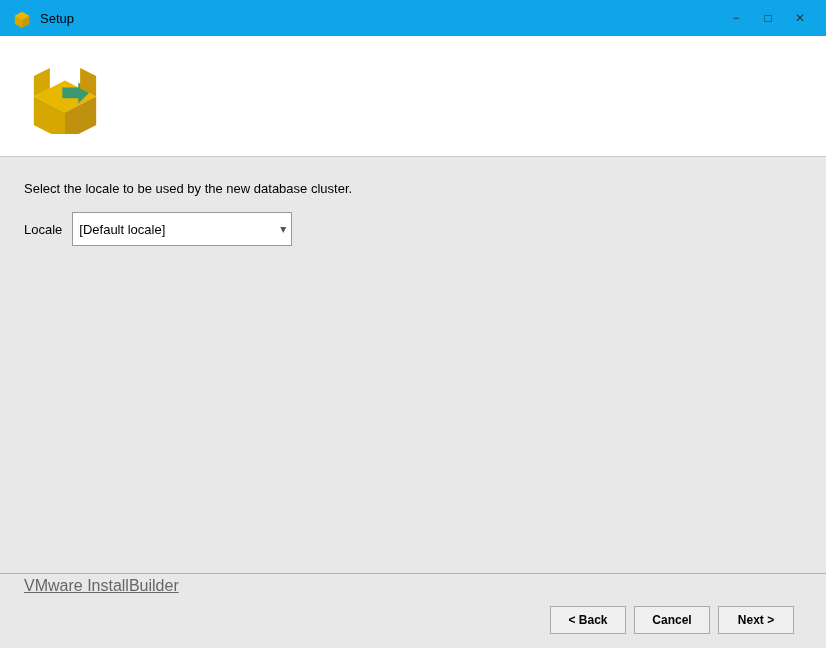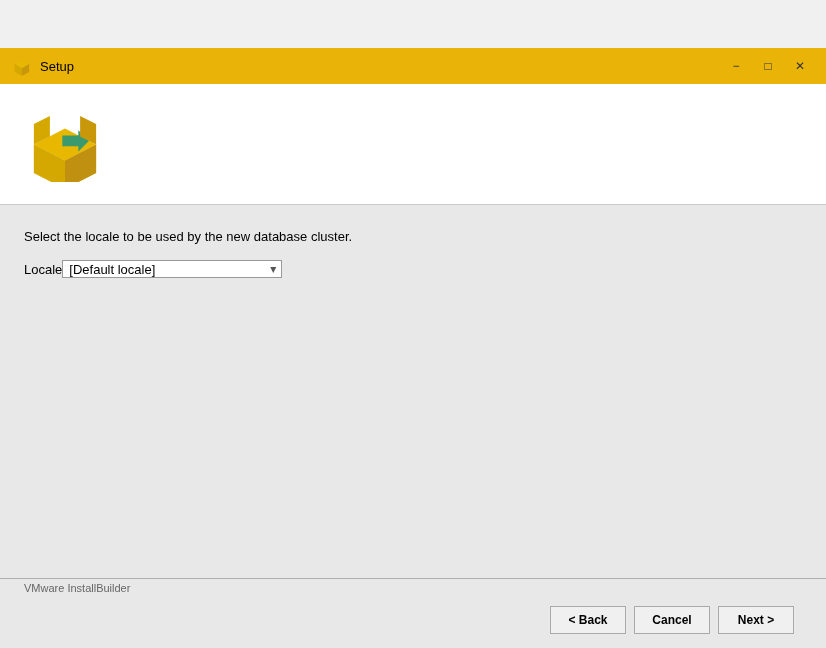--- a/index.html
+++ b/index.html
@@ -17,25 +17,24 @@
       display: flex;
       flex-direction: column;
       overflow: hidden;
     }
 
     
     .title-bar {
       display: flex;
       align-items: center;
       justify-content: space-between;
-      background: #eab308;
+      background: #0ea5e9;
       padding: 8px 12px;
       height: 36px;
       border-bottom: none;
-      margin-top: 48px;
     }
 
     .title-bar-left {
       display: flex;
       align-items: center;
       gap: 8px;
     }
 
     .title-bar-icon {
       width: 20px;
@@ -100,30 +99,31 @@
 
     .description-text {
       color: #000;
       margin-bottom: 16px;
       font-size: 13px;
     }
 
     .locale-row {
       display: flex;
       align-items: center;
+      gap: 10px;
     }
 
     .locale-label {
       font-size: 13px;
       color: #000;
     }
 
     .locale-select {
       width: 220px;
-      height: 18px;
+      height: 34px;
       background: #fff;
       border: 1px solid #999;
       font-size: 13px;
       padding: 0 6px;
       appearance: none;
       -webkit-appearance: none;
       cursor: pointer;
       position: relative;
     }
 
@@ -144,29 +144,30 @@
     }
 
     
     .footer {
       background: #e8e8e8;
       border-top: 1px solid #b0b0b0;
       padding: 0 16px;
     }
 
     .footer-label {
-      font-size: 11px;
+      font-size: 16px;
       color: #666;
       margin-top: 4px;
       margin-left: 4px;
       background: #e8e8e8;
       display: inline-block;
       position: relative;
       top: -1px;
       padding: 0 4px;
+      text-decoration: underline;
     }
 
     .footer-buttons {
       display: flex;
       justify-content: flex-end;
       gap: 8px;
       padding: 10px 16px 14px;
     }
 
     .footer-btn {

